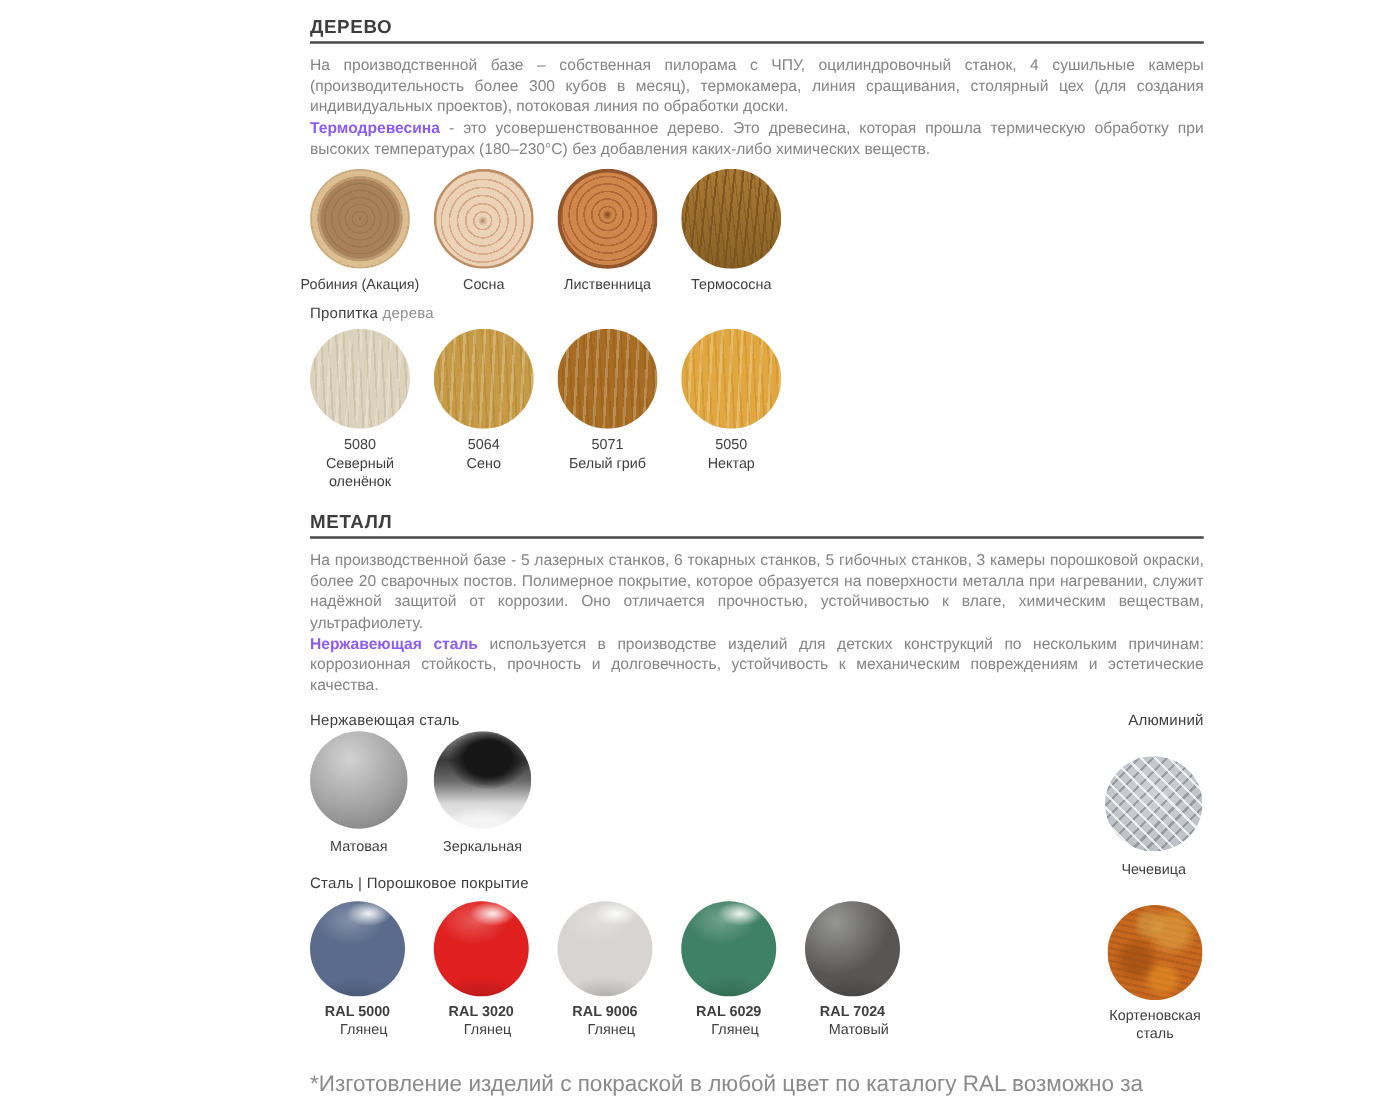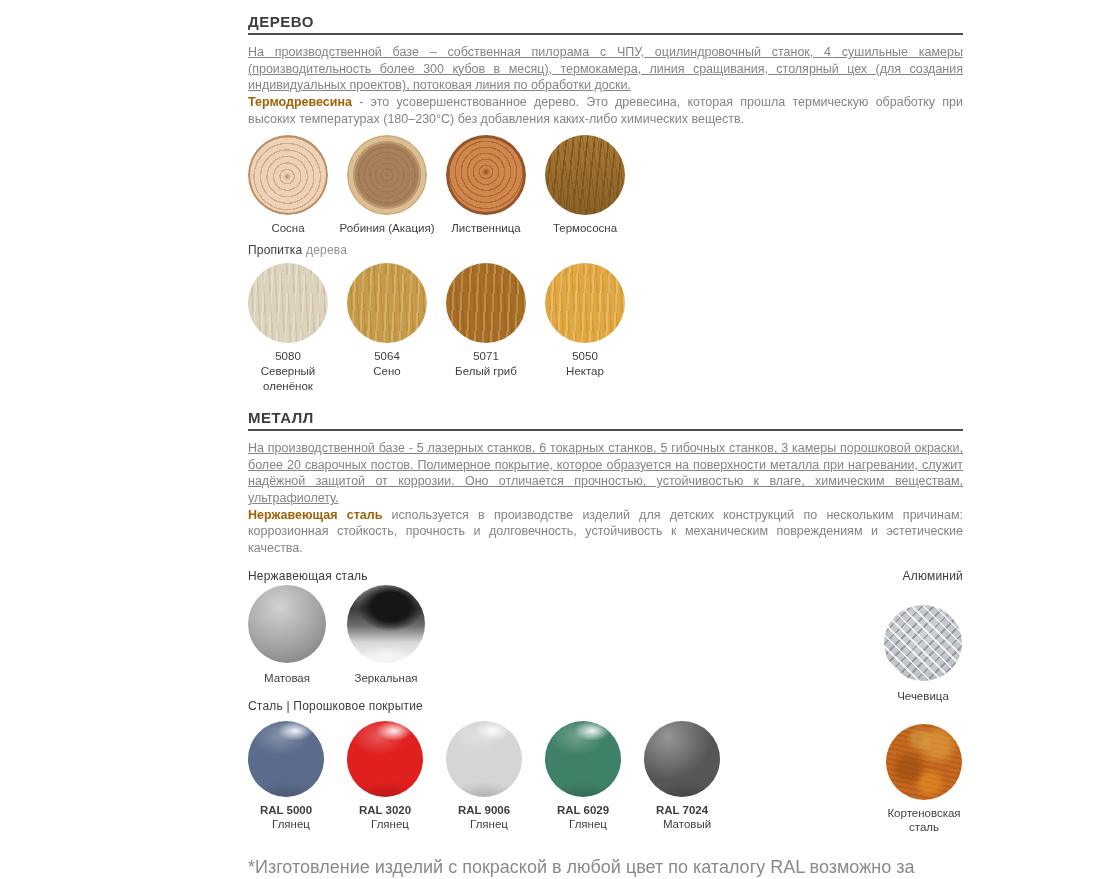--- a/index.html
+++ b/index.html
@@ -7,21 +7,21 @@
   .page {
     position:relative; width:1110px; height:879px; background:#ffffff;
     font-family:"Liberation Sans", sans-serif; overflow:hidden;
   }
   .content { position:absolute; left:248px; top:0; width:715px; }
 
   .section-title { font-size:15px; font-weight:700; color:#3d3d3d; letter-spacing:.5px; }
   .rule { border:none; border-top:2px solid #4a4a4a; margin-top:3px; }
 
   .body-text { font-size:12.5px; color:#848484; line-height:1.33; text-align:justify; }
-  .body-text .lead { font-weight:700; color:#a16207; }
+  .body-text .lead { font-weight:700; color:#8b5cf6; }
 
   .subhead { font-size:12px; color:#3c3c3c; letter-spacing:.2px; }
   .subhead .light { color:#8f8f8f; }
 
   .row { display:flex; position:relative; }
   .cell { position:relative; flex:0 0 auto; }
 
   .wood-row { margin-top:8px; height:104px; gap:19px; }
   .wood-row .cell { width:80px; }
   .imp-row { margin-top:6px; height:128px; gap:19px; }
@@ -124,42 +124,42 @@
   }
 
   .dual-head { display:flex; justify-content:space-between; align-items:baseline; }
   .right-abs { position:absolute; right:1px; width:76px; }
   .steel-row .right-abs { top:20px; }
   .steel-row .right-abs .disc { height:76px; }
   .powder-row .right-abs { top:3px; }
 
   .footer-note { font-size:18px; color:#8a8a8a; }
 
-  .mt-para { margin-top:9px;text-decoration:underline; }
+  .mt-para { margin-top:9px; }
 </style>
 </head>
 <body>
 
 <div class="page">
   <div class="content">
 
     <div style="padding-top:13px;">
       <div class="section-title">ДЕРЕВО</div>
       <hr class="rule">
       <p class="body-text mt-para">На производственной базе – собственная пилорама с ЧПУ, оцилиндровочный станок, 4 сушильные камеры (производительность более 300 кубов в месяц), термокамера, линия сращивания, столярный цех (для создания индивидуальных проектов), потоковая линия по обработки доски.</p>
       <p class="body-text"><span class="lead">Термодревесина</span><span> - это усовершенствованное дерево. Это древесина, которая прошла термическую обработку при высоких температурах (180–230°С) без добавления каких-либо химических веществ.</span></p>
 
       <div class="row wood-row">
         <div class="cell">
+          <div class="disc wood-robinia" style="--c: #dcbe90; --g: #a8815a; --e: #5f4128;"></div>
+          <div class="label">Робиния (Акация)</div>
+        </div>
+        <div class="cell">
           <div class="disc wood-pine" style="--c: #ecd2b6; --g: #d8a98a; --e: #bb8e66;"></div>
           <div class="label">Сосна</div>
-        </div>
-        <div class="cell">
-          <div class="disc wood-robinia" style="--c: #dcbe90; --g: #a8815a; --e: #5f4128;"></div>
-          <div class="label">Робиния (Акация)</div>
         </div>
         <div class="cell">
           <div class="disc wood-larch" style="--c: #d0874c; --g: #b26835; --e: #93562c;"></div>
           <div class="label">Лиственница</div>
         </div>
         <div class="cell">
           <div class="disc wood-thermo" style="--c: #a97a34; --g: #7f5520; --e: #8a6026;"></div>
           <div class="label">Термососна</div>
         </div>
       </div>

